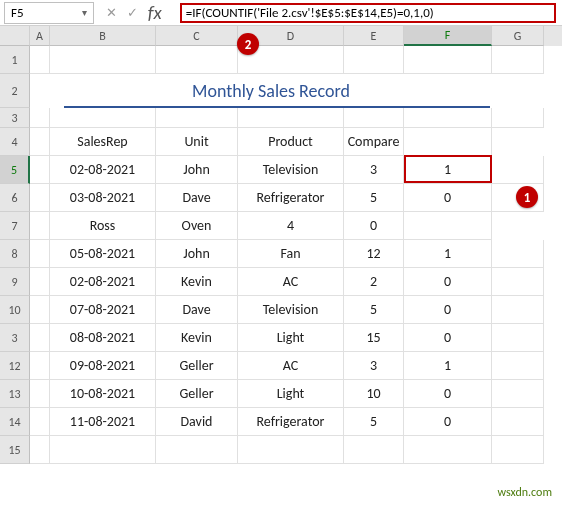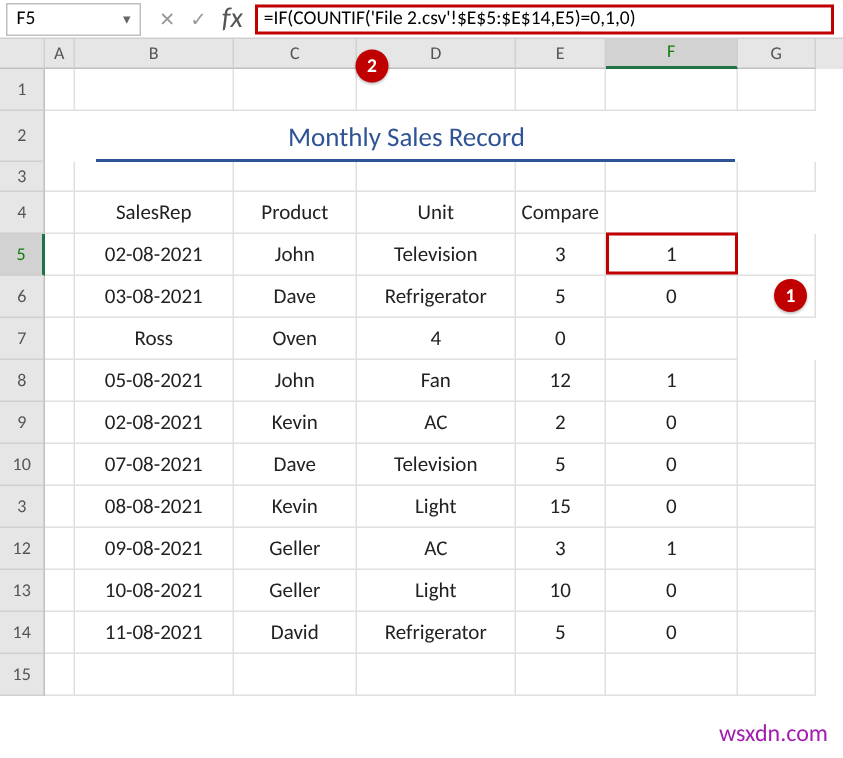--- a/index.html
+++ b/index.html
@@ -38,21 +38,21 @@
     padding: 0 8px;
     gap: 10px;
     color: #999;
     font-size: 13px;
   }
   .fx-label { font-style: italic; color: #555; font-size: 19px; }
   .formula-input {
     flex: 1;
     border: 2px solid #c00000;
     height: 20px;
-    margin: 0 6px 0 0;
+    margin: 0 6px 0 10px;
     padding: 0 4px;
     font-size: 13px;
     display: flex;
     align-items: center;
     background: #fff;
   }
   .grid {
     position: relative;
   }
   .col-headers {
@@ -130,22 +130,22 @@
     font-weight: bold;
     display: flex;
     align-items: center;
     justify-content: center;
     box-shadow: 0 1px 2px rgba(0,0,0,0.3);
   }
   .watermark {
     position: absolute;
     bottom: 6px;
     right: 10px;
-    font-size: 16px;
-    color: #a21caf;
+    font-size: 12px;
+    color: #4d7c0f;
   }
 </style>
 </head>
 <body>
 
 <div class="formula-bar">
   <div class="name-box">
     <span>F5</span>
     <span class="drop">▾</span>
   </div>
@@ -198,22 +198,22 @@
       <div class="cell"></div>
       <div class="cell"></div>
       <div class="cell"></div>
       <div class="cell"></div>
   </div>
 
   <div class="row header-row">
     <div class="row-h">4</div>
     <div class="cell"></div>
     <div class="cell">SalesRep</div>
+    <div class="cell">Unit</div>
     <div class="cell">Product</div>
-    <div class="cell">Unit</div>
     <div class="cell">Compare</div>
     <div class="cell"></div>
   </div>
 
   <div id="data-rows">
       <div class="row">
         <div class="row-h sel">5</div>
         <div class="cell center"></div>
         <div class="cell center">02-08-2021</div>
         <div class="cell center">John</div>

